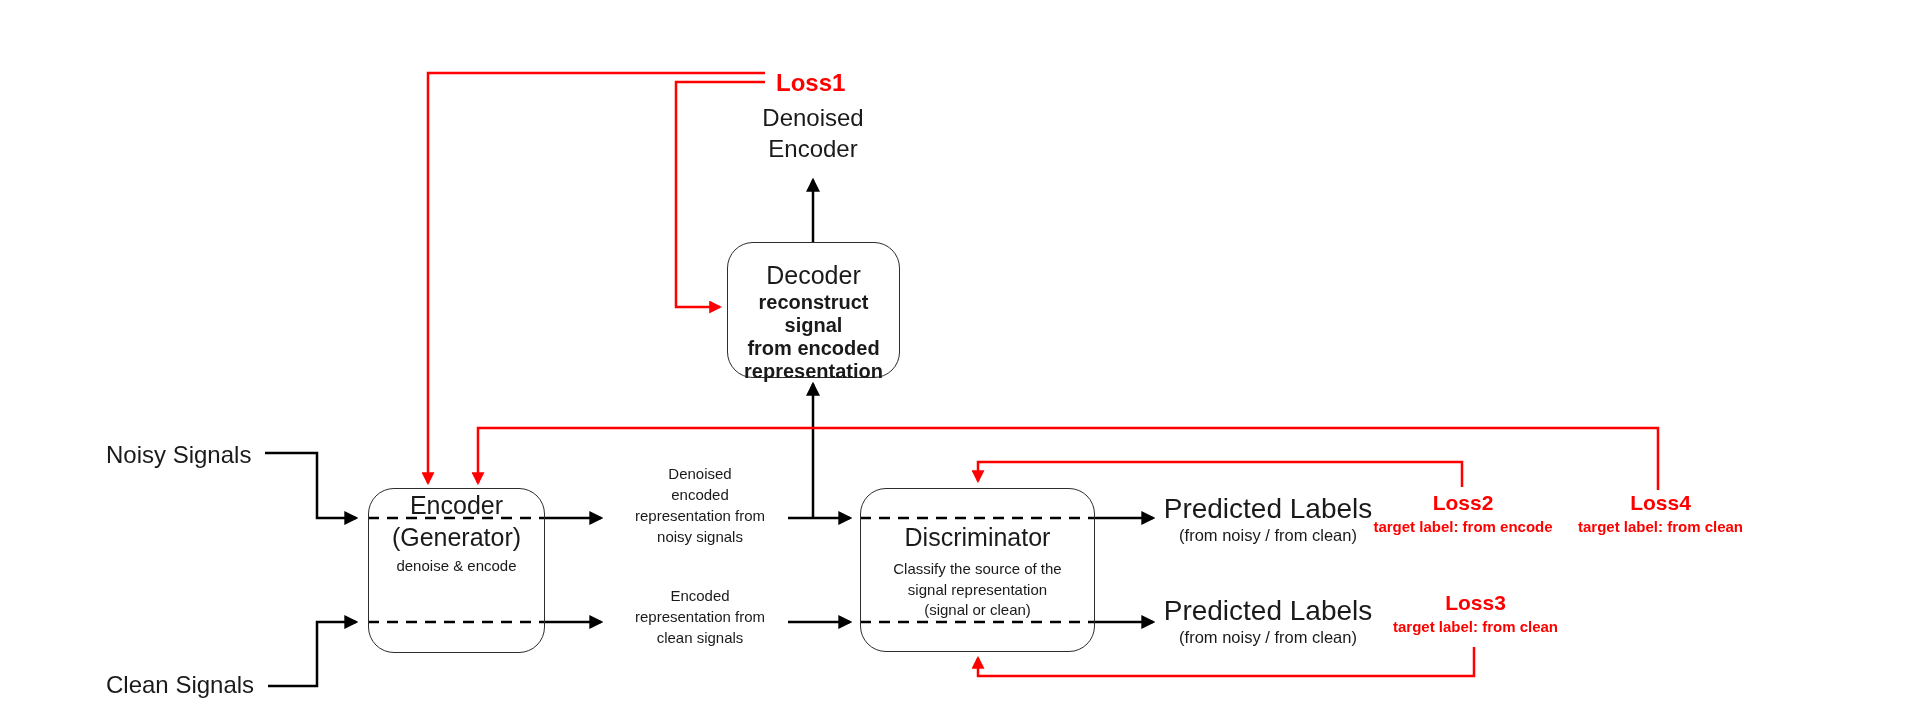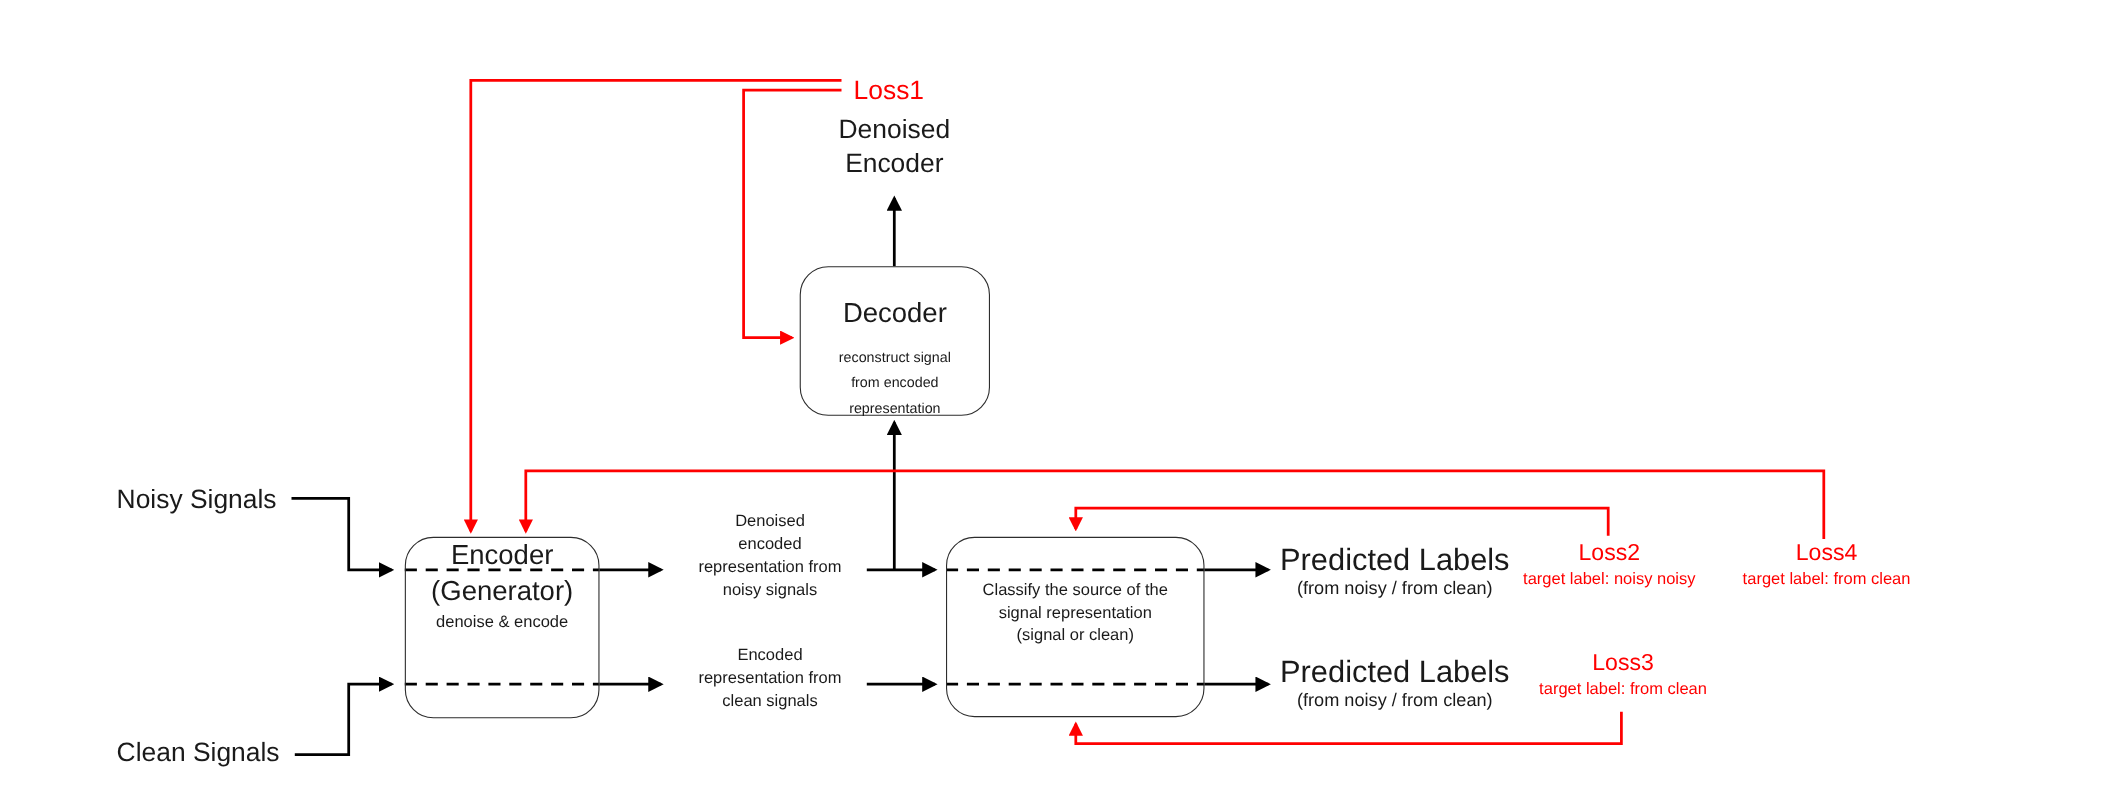--- a/index.html
+++ b/index.html
@@ -15,24 +15,24 @@
   }
   .box .title  { font-size:25px; line-height:32px; }
   .box .subtle { font-size:15px; }
   .box .subtle span { display:block; }
 
   .label { position:absolute; white-space:nowrap; }
   .big   { font-size:24px; }
   .mid   { font-size:15px; line-height:21px; text-align:center; }
   .mid span { display:block; }
   .center { text-align:center; }
-  .red   { color:#ff0000; }
+  .red   { color:#ff0000;font-weight:bold; }
 
-  #decoder-box       { left:727px; top:242px; width:173px; height:136px; padding-top:26px; }
-  #decoder-box .subtle { margin-top:12px; line-height:23px; font-size:13px; }
+  #decoder-box       { left:727px; top:242px; width:173px; height:136px; padding-top:16px; }
+  #decoder-box .subtle { margin-top:0; line-height:23px; font-size:20px;font-weight:bold; }
 
   #encoder-box       { left:368px; top:488px; width:177px; height:165px; }
   #encoder-box .subtle { margin-top:4px; }
 
   #discriminator-box { left:860px; top:488px; width:235px; height:164px; padding-top:32px; }
   #discriminator-box .subtle { margin-top:6px; line-height:20.5px; }
 
   #noisy-signals     { left:106px; top:441px; }
   #clean-signals     { left:106px; top:671px; }
   #denoised-signals  { left:735px; top:102px; width:156px; line-height:31px; }
@@ -116,20 +116,21 @@
     </div>
   </div>
 
   <div class="box" id="encoder-box">
     <div class="title">Encoder</div>
     <div class="title">(Generator)</div>
     <div class="subtle">denoise &amp; encode</div>
   </div>
 
   <div class="box" id="discriminator-box">
+    <div class="title">Discriminator</div>
     <div class="subtle">
       <span>Classify the source  of the</span>
       <span>signal representation</span>
       <span>(signal or clean)</span>
     </div>
   </div>
 
   <div class="label mid" id="rep-noisy">
     <span>Denoised</span>
     <span>encoded</span>
@@ -146,21 +147,21 @@
     <div class="plabel">Predicted Labels</div>
     <div class="psub">(from noisy / from clean)</div>
   </div>
   <div class="predicted" id="predicted-2">
     <div class="plabel">Predicted Labels</div>
     <div class="psub">(from noisy / from clean)</div>
   </div>
 
   <div class="loss-block red" id="loss2-block">
     <div class="loss-name">Loss2</div>
-    <div class="loss-target">target label: noisy noisy</div>
+    <div class="loss-target">target label: from encode</div>
   </div>
   <div class="loss-block red" id="loss3-block">
     <div class="loss-name">Loss3</div>
     <div class="loss-target">target label: from clean</div>
   </div>
   <div class="loss-block red" id="loss4-block">
     <div class="loss-name">Loss4</div>
     <div class="loss-target">target label: from clean</div>
   </div>
 

